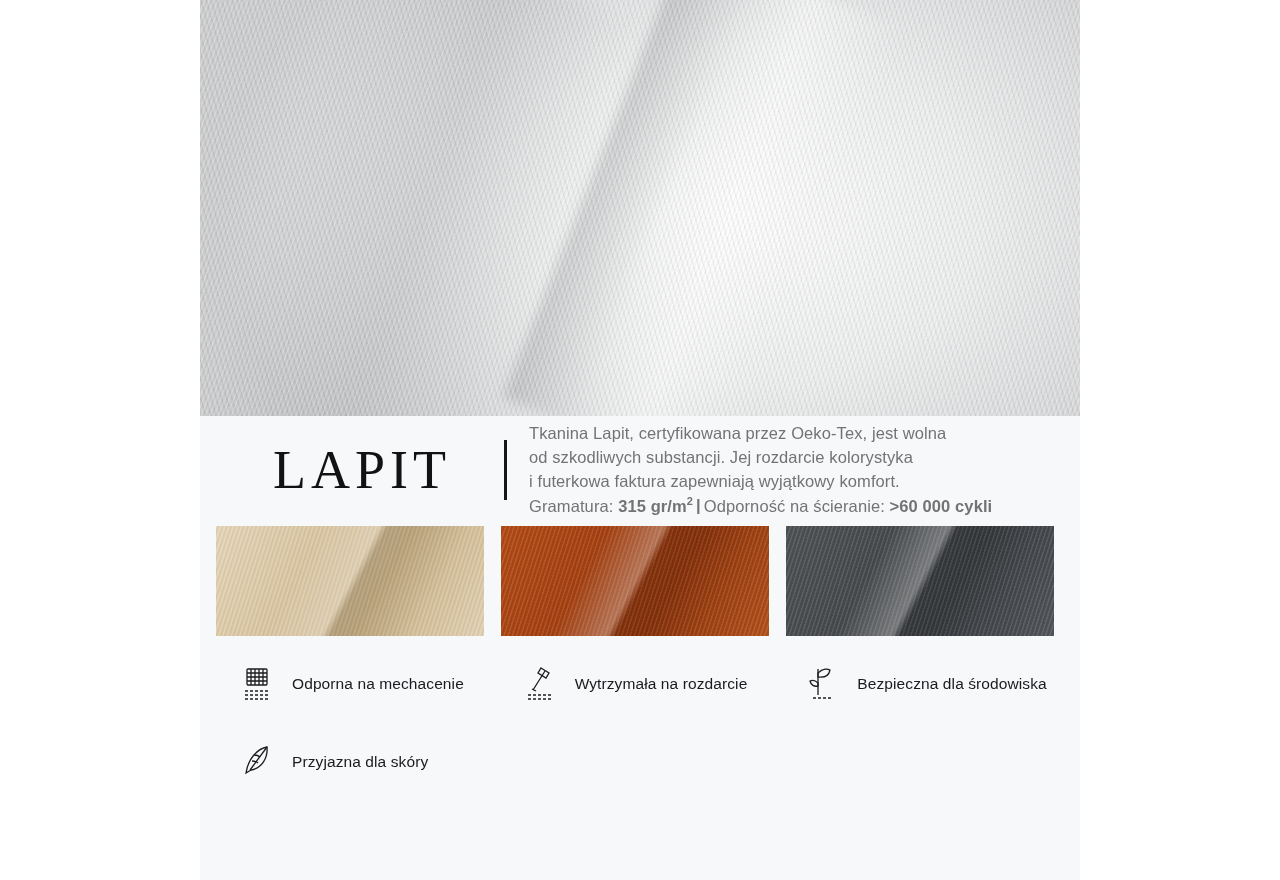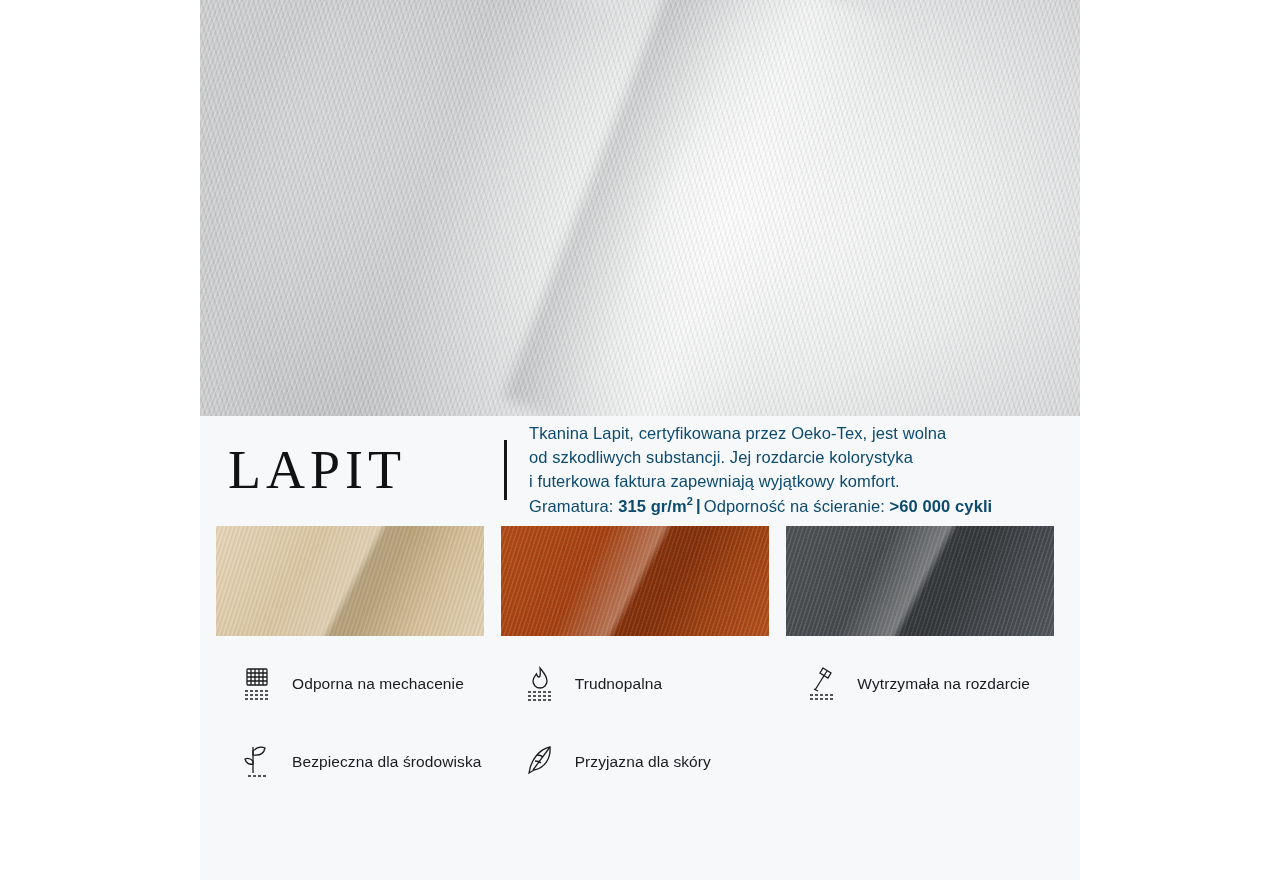--- a/index.html
+++ b/index.html
@@ -73,39 +73,39 @@
   .desc {
     display: flex;
     align-items: center;
     padding: 22px 28px 18px 28px;
     height: 104px;
     box-sizing: border-box;
   }
   .brand {
     width: 268px;
     flex: none;
-    text-align: left;
+    text-align: center;
     font-family: "Liberation Serif", serif;
     font-size: 54px;
     letter-spacing: 5px;
     color: #111214;
     line-height: 1;
     padding-right: 8px;
   }
   .divider {
     width: 3px;
     align-self: stretch;
     background: #15161a;
     margin: 2px 22px 2px 0;
     flex: none;
   }
   .desc-text {
     font-size: 16.5px;
     line-height: 1.45;
-    color: #0c4a6e;
+    color: #737373;
     letter-spacing: .1px;
   }
   .desc-text .b { font-weight: bold; }
   .sup { font-size: 11px; vertical-align: super; }
   .sep { padding: 0 3px; }
   
   .swatches {
     display: flex;
     gap: 17px;
     padding: 6px 16px 0 16px;
@@ -218,29 +218,20 @@
               <rect x="7" y="5" width="20" height="16" rx="1"></rect>
               <path d="M7 9h20M7 13h20M7 17h20"></path>
               <path d="M11 5v16M15 5v16M19 5v16M23 5v16"></path>
               <path d="M5 27h24M5 31h24M5 35h24" stroke-dasharray="3 2"></path>
             </svg>
           </span>
           <span class="lbl">Odporna na mechacenie</span>
         </div>
 
 
-        <div class="feature">
-          <span class="ico">
-            <svg width="34" height="40" viewBox="0 0 34 40" fill="none" stroke="currentColor" stroke-width="1.3">
-              <path d="M17 4c4 5 7 8 7 13a7 7 0 0 1-14 0c0-3 2-5 3.5-7 .5 2 1.5 3 2.5 3 1.5 0 1.5-4 1-9z"></path>
-              <path d="M5 28h24M5 32h24M5 36h24" stroke-dasharray="3 2"></path>
-            </svg>
-          </span>
-          <span class="lbl">Trudnopalna</span>
-        </div>
 
         <div class="feature">
           <span class="ico">
             <svg width="34" height="40" viewBox="0 0 34 40" fill="none" stroke="currentColor" stroke-width="1.3">
               <path d="M10 26L22 7"></path>
               <path d="M18 4l8 5-3 5-8-5z"></path>
               <path d="M9 25l4 2"></path>
               <path d="M5 31h24M5 35h24" stroke-dasharray="3 2"></path>
             </svg>
           </span>

